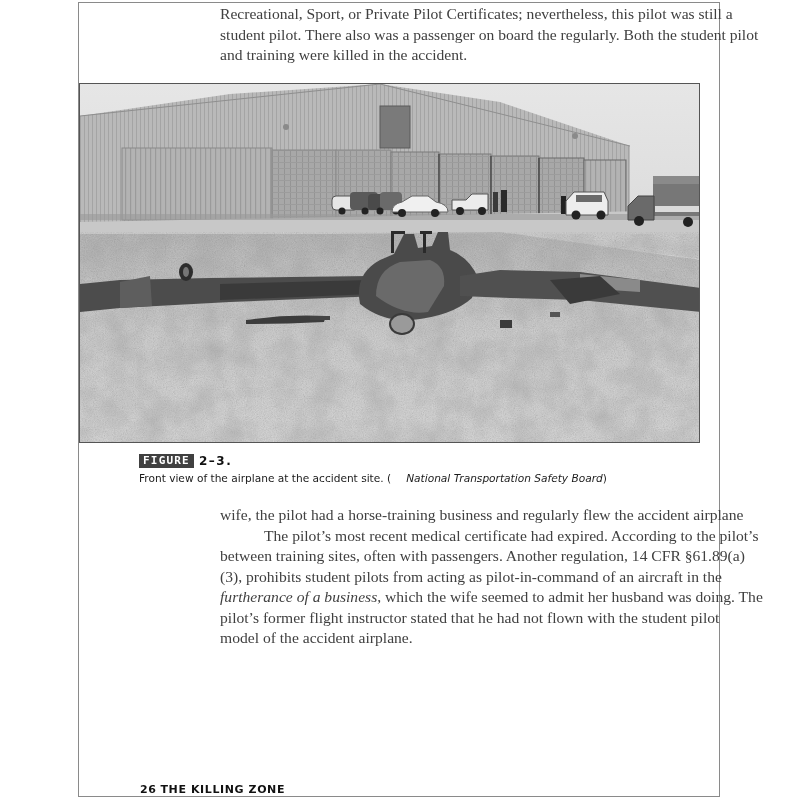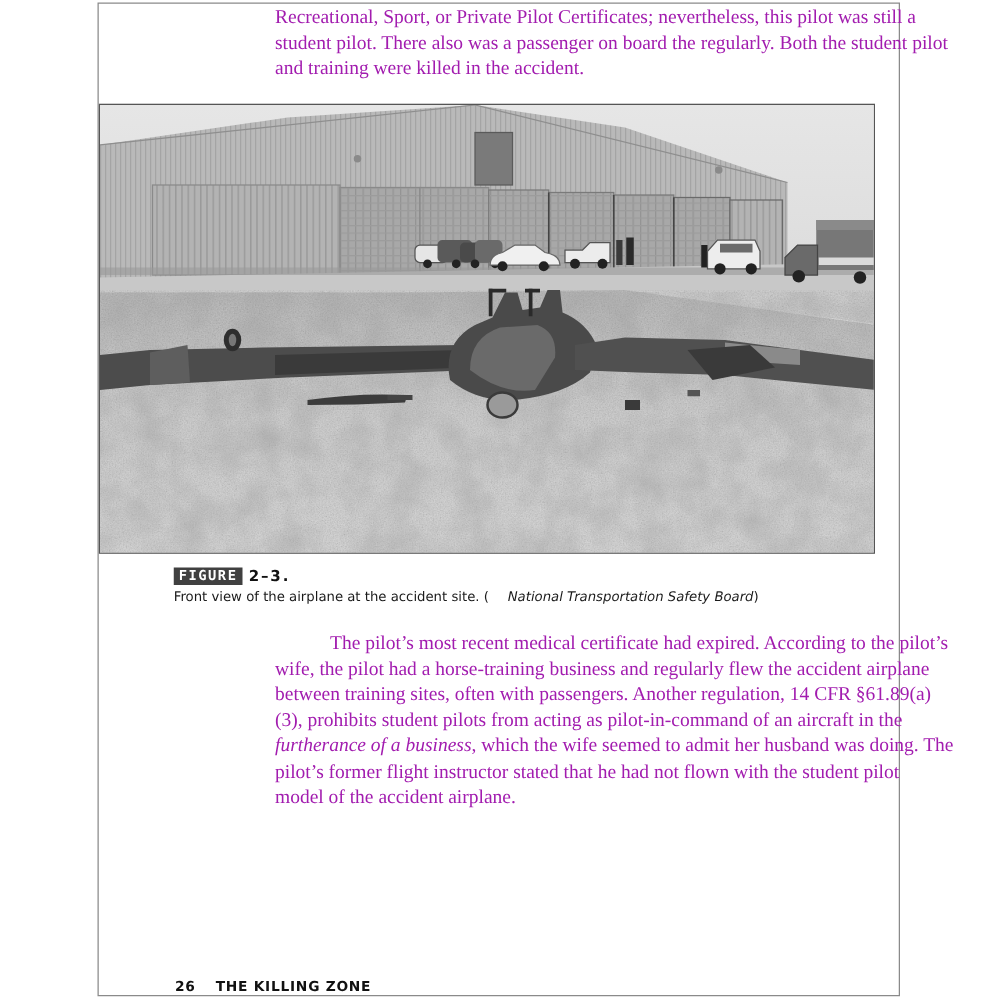--- a/index.html
+++ b/index.html
@@ -2,21 +2,21 @@
 <html><head>
 <meta charset="utf-8">
 <style>
   html, body { margin: 0; padding: 0; background: #ffffff; }
   body { width: 800px; height: 800px; position: relative; overflow: hidden; }
   .page {
     position: absolute; left: 78px; top: 2px; width: 642px; height: 795px;
     border: 1.5px solid #8a8a8a; border-top-width: 1.5px; box-sizing: border-box;
     background: #fff;
   }
-  .serif { font-family: "Liberation Serif", "DejaVu Serif", serif; color: #a21caf; }
+  .serif { font-family: "Liberation Serif", "DejaVu Serif", serif; color: #404040; }
   .para {
     position: absolute; left: 220px; width: 485px;
     font-size: 15.6px; line-height: 20.5px; margin: 0;
   }
   .para .line { display: block; white-space: nowrap; }
   #para-top { top: 4px; }
   #para-body { top: 505px; }
   .indent { padding-left: 44px; }
   .photo {
     position: absolute; left: 79px; top: 83px; width: 621px; height: 360px;
@@ -36,21 +36,21 @@
   }
   .fig-caption {
     position: absolute; left: 139px; top: 471px; font-size: 10.6px; line-height: 14px; white-space: nowrap;
     font-family: "DejaVu Sans", sans-serif; color: #1a1a1a;
   }
   .fig-caption i { font-style: italic; margin-left: 15px; }
   .footer {
     position: absolute; left: 140px; top: 783px; font-family: "DejaVu Sans", sans-serif;
     font-weight: bold; font-size: 11px; letter-spacing: 0.6px; color: #111; white-space: nowrap;
   }
-  .footer .num { margin-right: 16px; text-align: right; }
+  .footer .num { margin-right: 4px; text-align: right; }
 </style>
 </head>
 <body>
 
 <div class="page"></div>
 
 <p class="para serif" id="para-top">
   <span class="line">Recreational, Sport, or Private Pilot Certificates; nevertheless, this pilot was still a</span>
   <span class="line">student pilot. There also was a passenger on board the regularly. Both the student pilot</span>
   <span class="line">and training were killed in the accident.</span>
@@ -189,22 +189,22 @@
   </svg>
 </div>
 
 <div class="fig-label">
   <span class="fig-tag">FIGURE</span>
   <span class="fig-num">2–3.</span>
 </div>
 <div class="fig-caption"><span>Front view of the airplane at the accident site. (</span><i>National Transportation Safety Board</i><span>)</span></div>
 
 <p class="para serif" id="para-body">
+  <span class="line">wife, the pilot had a horse-training business and regularly flew the accident airplane</span>
   <span class="line indent">The pilot’s most recent medical certificate had expired. According to the pilot’s</span>
-  <span class="line">wife, the pilot had a horse-training business and regularly flew the accident airplane</span>
   <span class="line">between training sites, often with passengers. Another regulation, 14 CFR §61.89(a)</span>
   <span class="line">(3), prohibits student pilots from acting as pilot-in-command of an aircraft in the</span>
   <span class="line"><i>furtherance of a business</i><span>, which the wife seemed to admit her husband was doing. The</span></span>
   <span class="line">pilot’s former flight instructor stated that he had not flown with the student pilot</span>
   <span class="line">model of the accident airplane.</span>
 </p>
 
 <div class="footer">
   <span class="num">26</span><span>THE KILLING ZONE</span>
 </div>

